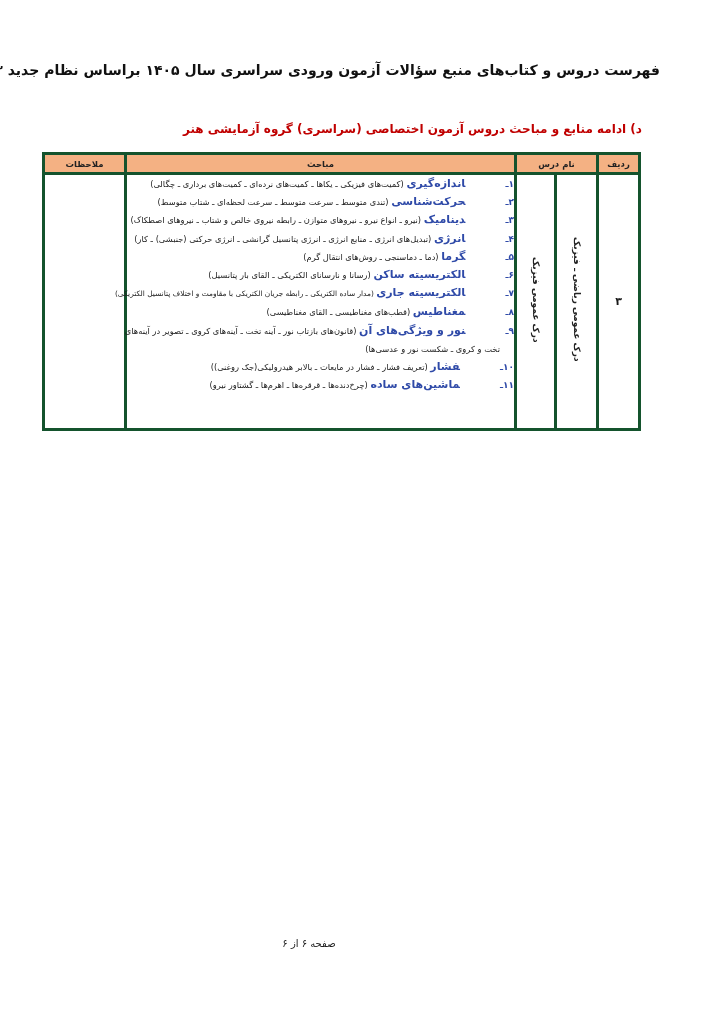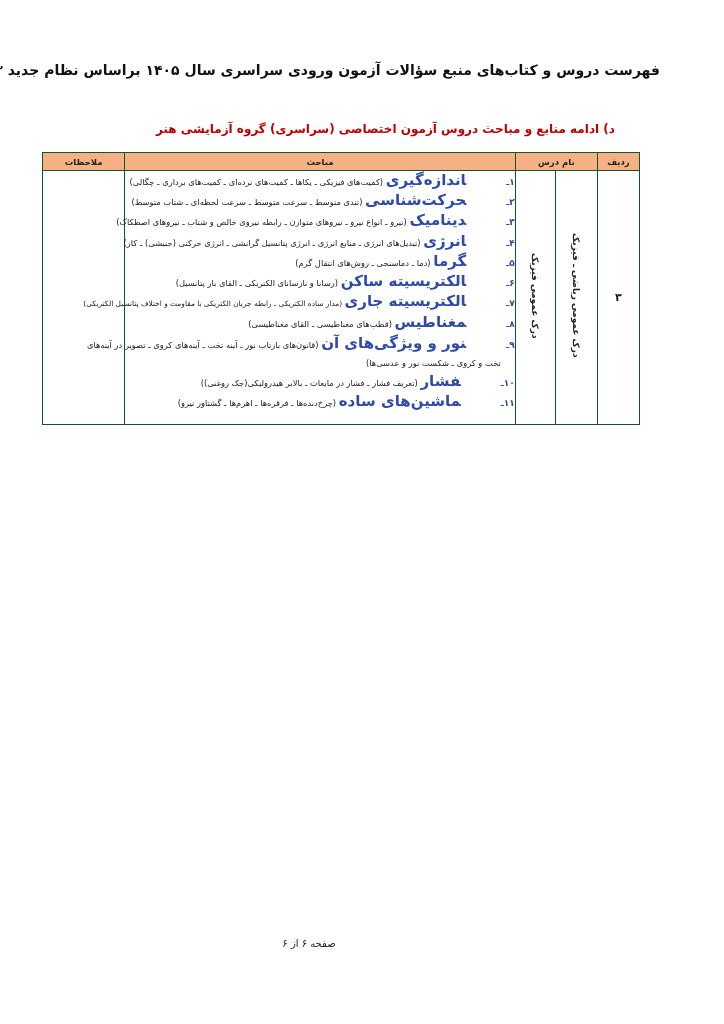--- a/index.html
+++ b/index.html
@@ -23,38 +23,38 @@
       text-align: right;
       font-size: 14px;
       font-weight: bold;
       color: #111;
       direction: rtl;
       white-space: nowrap;
     }
     .section-title {
       position: absolute;
       top: 122px;
-      right: 109px;
+      right: 82px;
       font-size: 12px;
       font-weight: bold;
       color: #c00000;
       direction: rtl;
       white-space: nowrap;
     }
     table.sources {
       position: absolute;
       top: 152px;
       left: 42px;
       width: 598px;
       border-collapse: collapse;
       direction: rtl;
       table-layout: fixed;
     }
     table.sources td, table.sources th {
-      border: 1px solid #14532d;
+      border: 3px solid #14532d;
       padding: 0;
     }
     table.sources th {
       background: #f4b183;
       font-size: 8.5px;
       font-weight: bold;
       height: 17px;
       color: #222;
     }
     .col-row { width: 42px; }
@@ -87,21 +87,21 @@
     }
     .topic {
       font-size: 8.3px;
       line-height: 18.2px;
       white-space: nowrap;
       color: #222;
     }
     .topic .topic-title {
       color: #2f4aa8;
       font-weight: bold;
-      font-size: 15px;
+      font-size: 11px;
       margin-top: 9px;
     }
     .topic .topic-num {
       color: #2f4aa8;
       font-weight: bold;
       font-size: 9px;
       padding-left: 40px;
     }
     .topic .topic-desc {
       color: #222;

